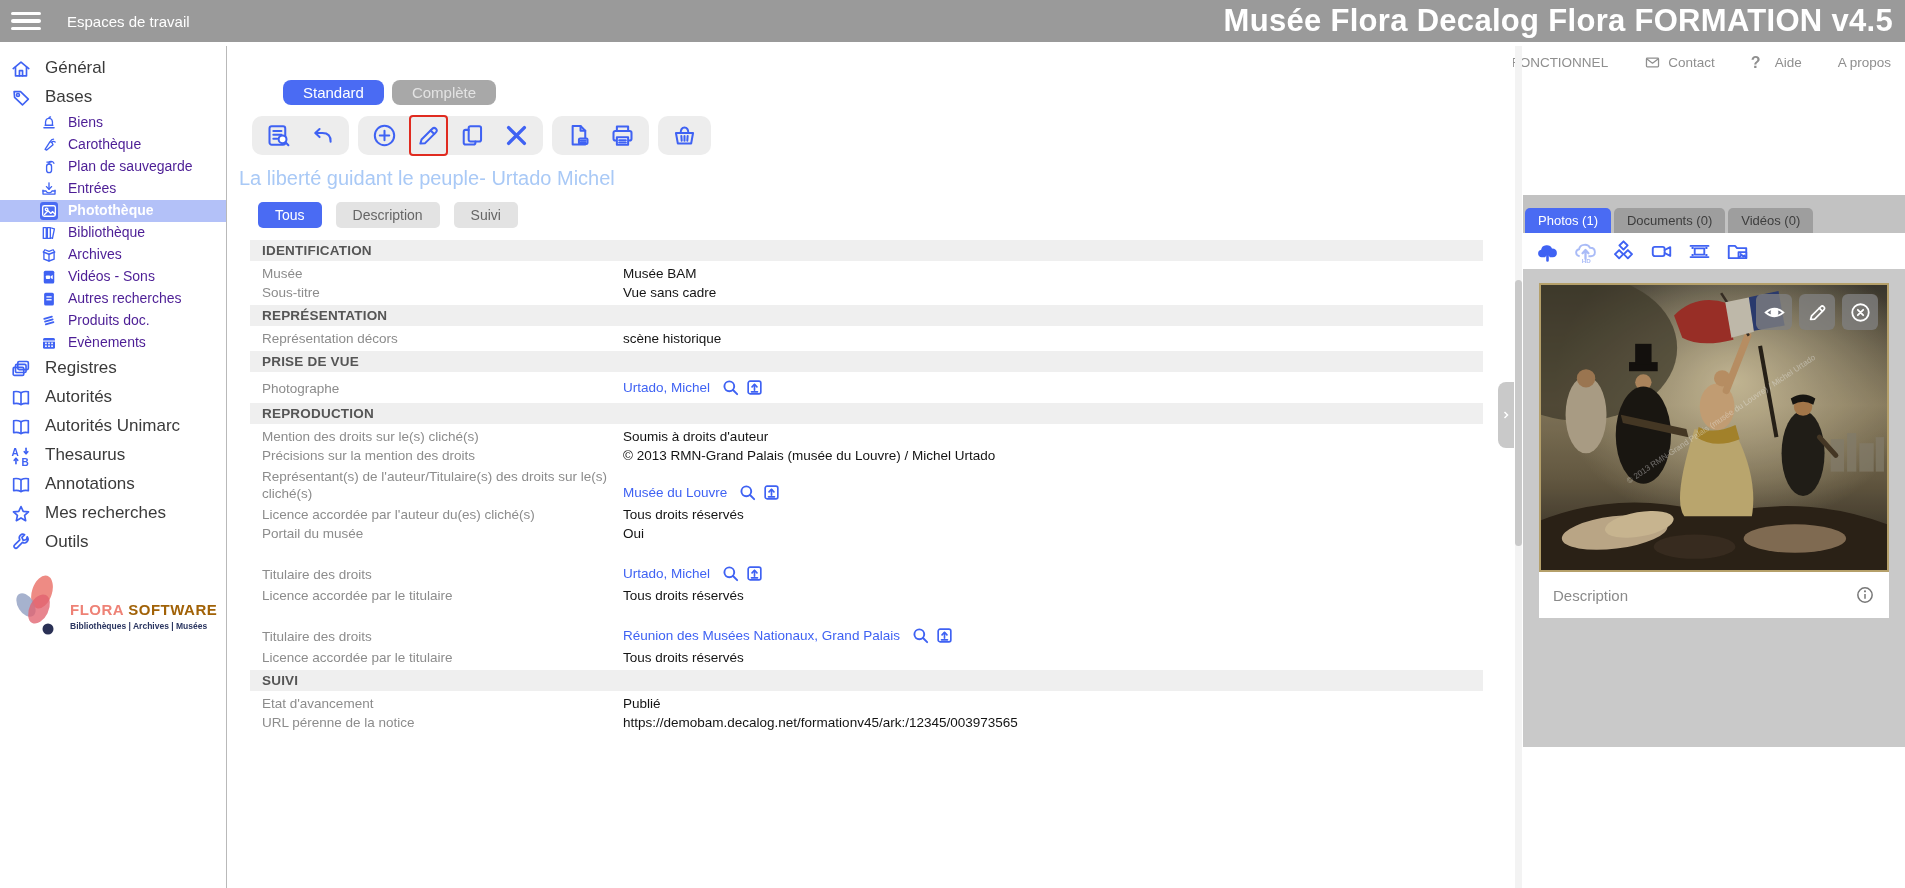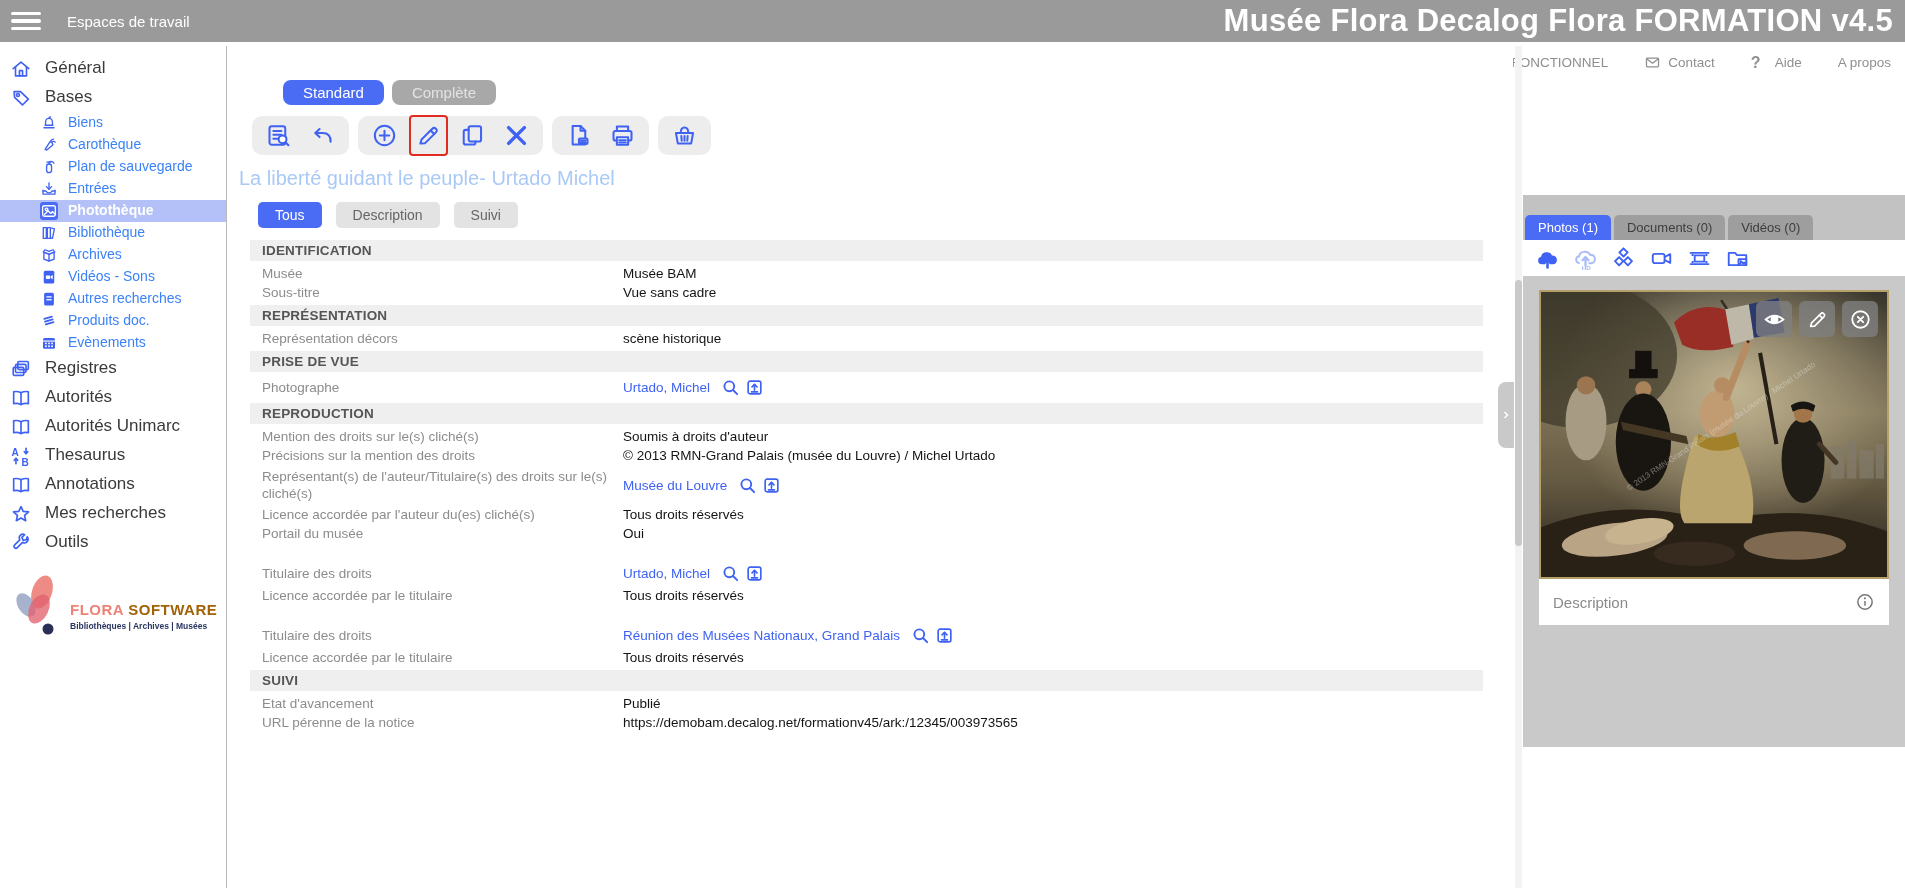--- a/index.html
+++ b/index.html
@@ -20,21 +20,21 @@
   .util-item .icon svg{width:100%;height:100%;}
   .qmark{font-size:16px;font-weight:bold;color:#8f8f8f;}
   
   .sidebar{position:absolute;top:46px;left:0;width:227px;bottom:0;background:#fff;
            border-right:1px solid #b9b9b9;box-sizing:border-box;padding-top:8px;}
   .side-item{display:flex;align-items:flex-start;cursor:pointer;color:#3a3a3a;}
   .side-item .icon{display:inline-flex;color:#3f62f3;flex:none;}
   .side-item .icon svg{width:100%;height:100%;}
   .lvl1{font-size:17px;gap:13px;padding:3.5px 0 3.5px 10px;min-height:22px;}
   .lvl1 .icon{width:22px;height:22px;}
-  .lvl2{font-size:14px;gap:10px;padding:2px 0 2px 40px;min-height:18px;color:#3b82f6;}
+  .lvl2{font-size:14px;gap:10px;padding:2px 0 2px 40px;min-height:18px;color:#4c1d95;}
   .lvl2 .icon{width:18px;height:18px;}
   .side-item.selected{background:#b3c1f8;color:#fff;font-weight:bold;}
   .side-item.selected .icon{background:#4a6bf3;color:#fff;border-radius:3px;}
   .logo{margin:16px 0 0 6px;display:flex;align-items:flex-end;gap:2px;}
   .logo-flower{width:62px;height:64px;flex:none;}
   .logo-txt{padding-bottom:6px;}
   .logo-line1{font-size:15px;font-weight:bold;letter-spacing:.5px;}
   .logo-line1 .b1{color:#ee8276;}
   .logo-line1 .b2{color:#a16207;}
   .logo-line2{font-size:8.5px;font-weight:bold;color:#2a3560;margin-top:3px;}
@@ -50,39 +50,39 @@
   .tbtn svg{width:100%;height:100%;}
   .tbtn.hl::after{content:"";position:absolute;inset:-7px -6px;border:2.5px solid #e02b20;border-radius:4px;}
   .rec-title{margin:12px 0 0 11px;color:#a9c9f6;font-size:20px;height:26px;}
   .tabs{margin:9px 0 0 30px;display:flex;gap:14px;}
   .tab{font-size:14px;padding:5px 17px;border-radius:5px;cursor:pointer;}
   .tab.active{background:#4a6bf3;color:#fff;}
   .tab.inactive{background:#e3e3e3;color:#666;}
   .sections{margin:12px 0 0 22px;width:1233px;}
   .sec-head{background:#efefef;color:#555;font-weight:bold;font-size:13.5px;
             padding:3px 0 3px 12px;margin:3px 0;letter-spacing:.2px;}
-  .frow{display:flex;font-size:13.5px;padding:1px 0;line-height:17px;align-items:center;}
+  .frow{display:flex;font-size:13.5px;padding:1px 0;line-height:17px;align-items:flex-end;}
   .frow .lbl{width:352px;flex:none;color:#8c8c8c;padding-left:12px;}
   .frow .val{margin-left:9px;color:#141414;}
   .frow.linkrow{padding:3px 0;}
   .frow .val.link{color:#3f62f3;display:flex;align-items:center;gap:5px;cursor:pointer;}
   .val .licon{width:19px;height:19px;display:inline-flex;color:#3f62f3;}
   .val .licon svg{width:100%;height:100%;}
   .val .licon.mag{margin-left:6px;}
   .spacer{height:18px;}
   
   .handle{position:absolute;left:1498px;top:382px;width:16px;height:66px;background:#c9c9c9;
           border-radius:8px 0 0 8px;display:flex;align-items:center;justify-content:center;
           color:#fff;cursor:pointer;z-index:4;}
   .handle svg{width:12px;height:12px;}
   .scroll-track{position:absolute;left:1515px;top:46px;width:7px;bottom:0;background:#f3f3f3;}
   .scroll-thumb{position:absolute;left:1515px;top:280px;width:7px;height:266px;background:#c9c9c9;border-radius:4px;cursor:pointer;}
   
   .panel{position:absolute;left:1523px;top:195px;width:382px;height:552px;background:#c9c9c9;}
-  .panel-tabs{display:flex;gap:3px;padding:20px 0 0 2px;background:#c2c2c2;}
+  .panel-tabs{display:flex;gap:3px;padding:13px 0 0 2px;background:#c2c2c2;}
   .ptab{font-size:13px;padding:5px 13px;border-radius:5px 5px 0 0;cursor:pointer;white-space:nowrap;}
   .ptab.active{background:#4a6bf3;color:#fff;}
   .ptab.inactive{background:#9e9e9e;color:#3d3d3d;}
   .panel-tools{background:#fff;height:36px;display:flex;align-items:center;gap:13px;padding-left:12px;}
   .ptool{width:25px;height:25px;color:#3f62f3;cursor:pointer;display:inline-flex;position:relative;}
   .ptool svg{width:100%;height:100%;}
   .ptool.lite{color:#a9bbf7;}
   .photo-card{margin:14px 16px 0 16px;}
   .photo-frame{height:285px;border:2px solid #b5a06a;background:#3a342a;position:relative;overflow:hidden;}
   .photo-frame svg.paint{position:absolute;inset:0;width:100%;height:100%;}

